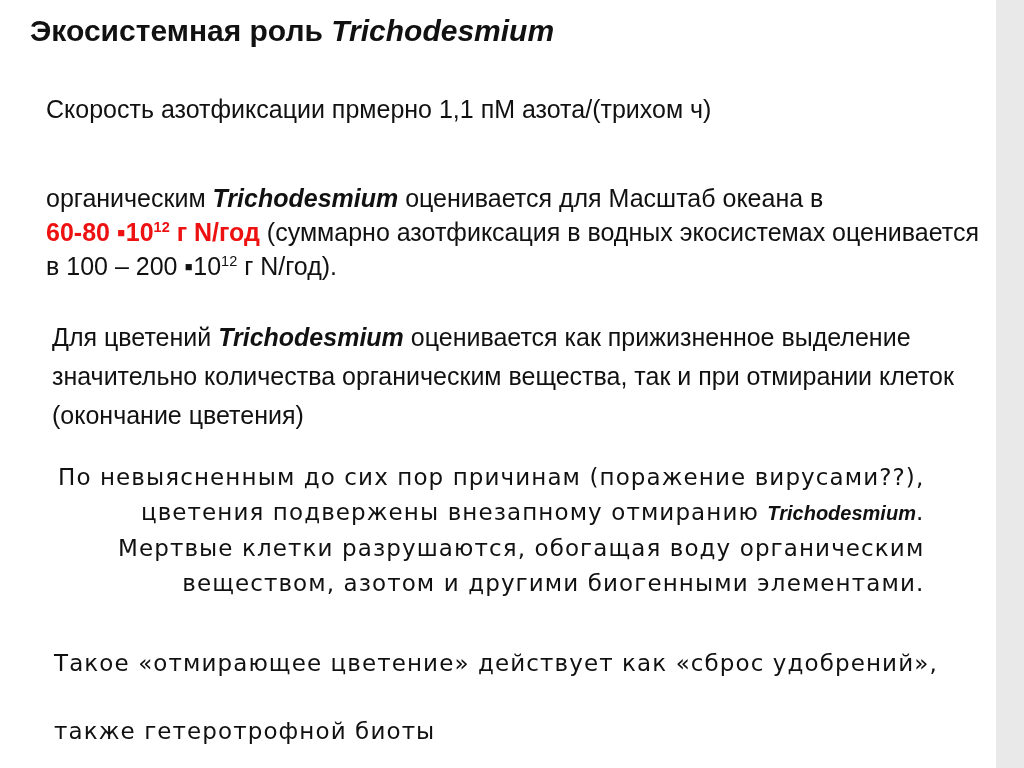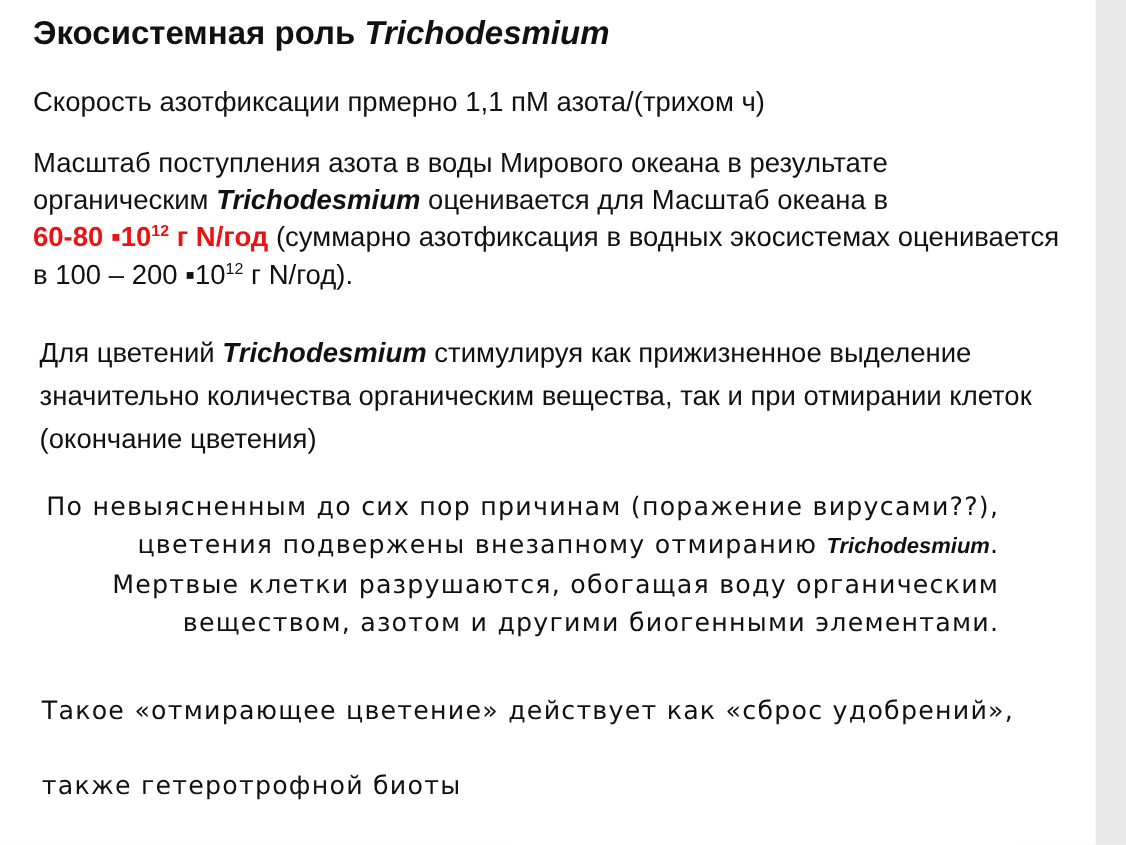--- a/index.html
+++ b/index.html
@@ -13,21 +13,21 @@
     background:#e9e9e9;
     font-family:"Liberation Sans",sans-serif;
   }
   .slide{
     position:relative;
     width:996px;height:768px;
     background:var(--bg);
     color:var(--text);
     overflow:hidden;
   }
-  .slide p{margin:0;position:absolute;white-space:nowrap;}
+  .slide p{margin:16px;position:absolute;white-space:nowrap;}
   .title{
     position:absolute;left:30px;top:12px;
     margin:0;
     font-size:30px;line-height:38px;font-weight:bold;
   }
   .species{font-style:italic;font-weight:bold;}
   .p1{left:30px;top:76px;font-size:25px;line-height:34px;}
   .p2{left:30px;top:131px;font-size:25px;line-height:34px;}
   .p3{left:36px;top:302px;font-size:25px;line-height:39px;}
   .wide{
@@ -50,26 +50,26 @@
 </style>
 </head>
 <body>
 
 <div class="slide">
 
   <h1 class="title"><span>Экосистемная роль </span><span class="species">Trichodesmium</span></h1>
 
   <p class="p1"><span>Скорость азотфиксации прмерно 1,1 пМ азота/(трихом ч)</span></p>
 
-  <p class="p2"><span>Масштаб поступления азота в воды Мирового океана в результате</span><br>
+  <p class="p2"><br>
 <span>органическим </span><span class="species">Trichodesmium</span><span> оценивается для Масштаб океана в</span><br>
 <span class="red"><span>60-80 ▪10</span><sup>12</sup><span> г N/год</span></span><span> (суммарно азотфиксация в водных экосистемах оценивается</span><br>
 <span>в 100 – 200 ▪10</span><sup>12</sup><span> г N/год).</span></p>
 
-  <p class="p3"><span>Для цветений </span><span class="species">Trichodesmium</span><span> стимулируя как </span><span class="bold">прижизненное</span><span> выделение</span><br>
+  <p class="p3"><span>Для цветений </span><span class="species">Trichodesmium</span><span> оценивается как </span><span class="bold">прижизненное</span><span> выделение</span><br>
 <span>значительно количества органическим вещества, так и при отмирании клеток</span><br>
 <span>(окончание цветения)</span></p>
 
   <p class="p4 wide"><span>По невыясненным до сих пор причинам (поражение вирусами??),</span><br>
 <span>цветения подвержены внезапному отмиранию </span><span class="species-small">Trichodesmium</span><span>.</span><br>
 <span>Мертвые клетки разрушаются, обогащая воду органическим</span><br>
 <span>веществом, азотом и другими биогенными элементами.</span></p>
 
   <p class="p5 wide"><span>Такое «отмирающее цветение» действует как «сброс удобрений»,</span><br>
 <br>

